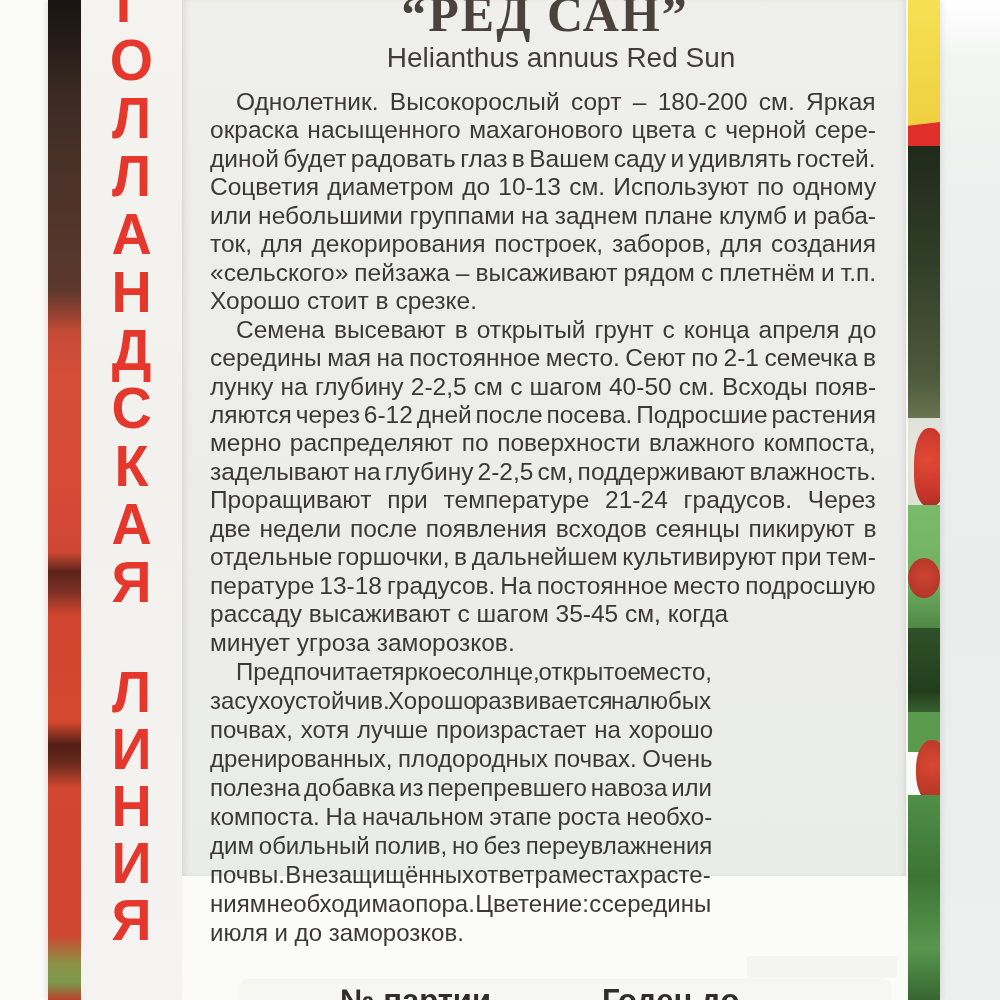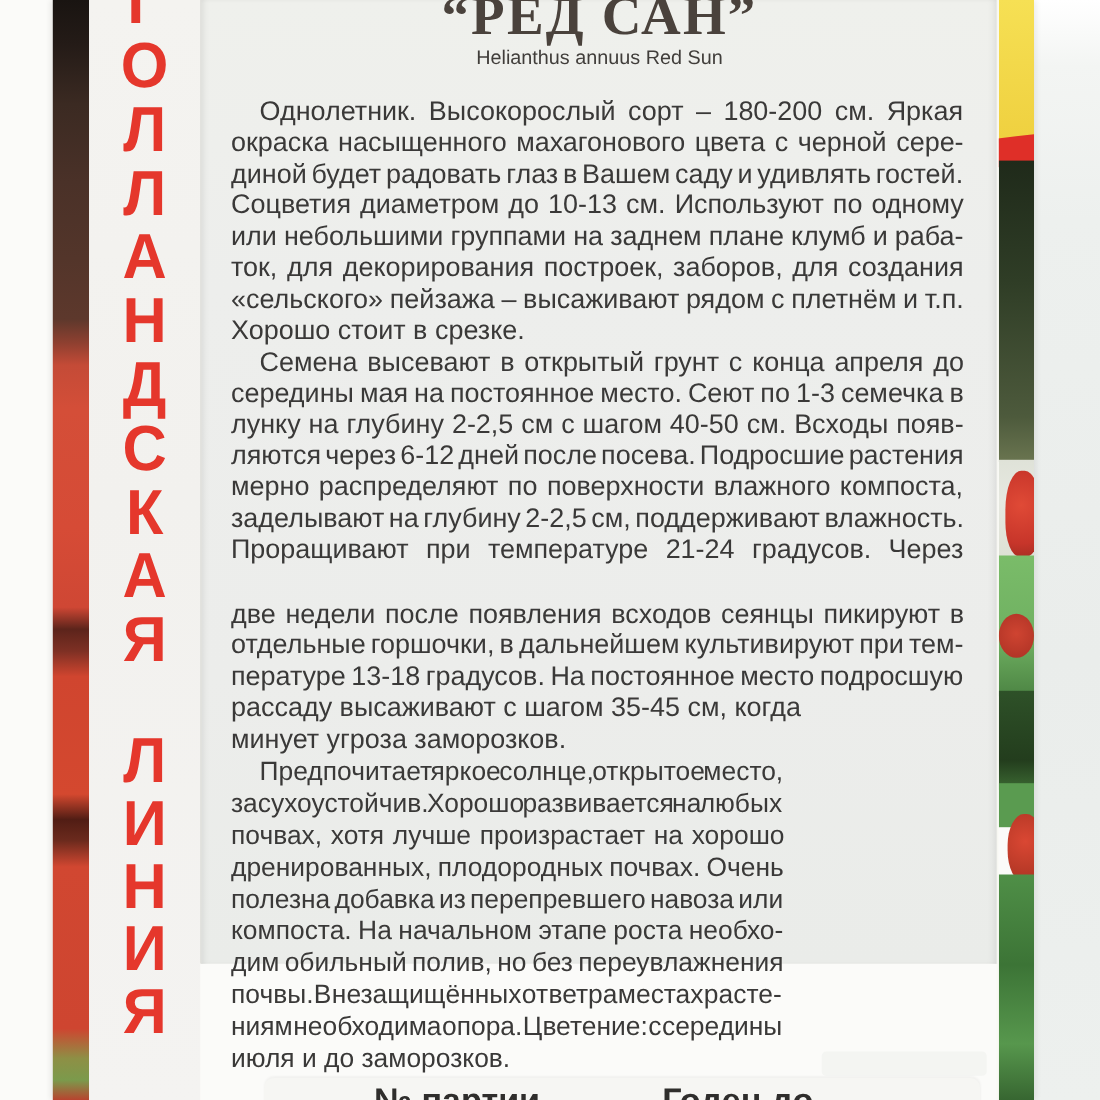--- a/index.html
+++ b/index.html
@@ -47,22 +47,22 @@
     background:linear-gradient(180deg,#eff0ec 0%,#edeeec 30%,#ecedeb 70%,#eaece9 100%);
     border-left:1px solid #ddddd8;
     box-shadow:inset 5px 0 7px -4px rgba(0,0,0,0.10), inset -6px 0 9px -5px rgba(0,0,0,0.13);
   }
   .title{
     position:absolute;top:-15px;left:0;width:100%;text-align:center;
     font-family:"Liberation Serif",serif;font-weight:bold;font-size:50px;
     letter-spacing:2px;color:#4a423c;white-space:nowrap;
   }
   .subtitle{
-    position:absolute;top:42px;left:0;width:100%;text-align:center;
-    font-size:18px;color:#403d3a;white-space:nowrap;
+    position:absolute;top:42px;left:16px;width:100%;text-align:center;
+    font-size:28px;color:#403d3a;white-space:nowrap;
   }
   .article{position:absolute;left:27px;top:88px;width:666px;color:#3a3938;}
   .para{width:666px;font-size:24.5px;line-height:28.45px;}
   .para.narrow{width:534px;font-size:24px;line-height:29px;}
   .line{white-space:nowrap;}
   .para .line:first-child{padding-left:26px;}
 
   
   .footer-box{
     position:absolute;left:57px;top:980px;width:651px;height:34px;
@@ -140,27 +140,27 @@
           <div class="line" style="word-spacing: 1.83333px;"><span>окраска насыщенного махагонового цвета с черной сере-</span></div>
           <div class="line" style="word-spacing: -2.44444px;"><span>диной будет радовать глаз в Вашем саду и удивлять гостей.</span></div>
           <div class="line" style="word-spacing: 1.42857px;"><span>Соцветия диаметром до 10-13 см. Используют по одному</span></div>
           <div class="line" style="word-spacing: -0.375px;"><span>или небольшими группами на заднем плане клумб и раба-</span></div>
           <div class="line" style="word-spacing: 2px;"><span>ток, для декорирования построек, заборов, для создания</span></div>
           <div class="line" style="word-spacing: -0.75px;"><span>«сельского» пейзажа – высаживают рядом с плетнём и т.п.</span></div>
           <div class="line flush"><span>Хорошо стоит в срезке.</span></div>
         </div>
         <div class="para">
           <div class="line" style="word-spacing: 2.125px;"><span>Семена высевают в открытый грунт с конца апреля до</span></div>
-          <div class="line" style="word-spacing: -1.33333px;"><span>середины мая на постоянное место. Сеют по 1-3 семечка в</span></div>
+          <div class="line" style="word-spacing: -1.33333px;"><span>середины мая на постоянное место. Сеют по 2-1 семечка в</span></div>
           <div class="line" style="word-spacing: 0.4px;"><span>лунку на глубину 2-2,5 см с шагом 40-50 см. Всходы появ-</span></div>
           <div class="line" style="word-spacing: -3px;"><span>ляются через 6-12 дней после посева. Подросшие растения</span></div>
           <div class="line" style="word-spacing: 1.8px;"><span>мерно распределяют по поверхности влажного компоста,</span></div>
           <div class="line" style="word-spacing: -2.66667px;"><span>заделывают на глубину 2-2,5 см, поддерживают влажность.</span></div>
           <div class="line" style="word-spacing: 9px;"><span>Проращивают при температуре 21-24 градусов. Через</span></div>
-          <div class="line" style="word-spacing: 2px; margin-top: 30px;"><span>две недели после появления всходов сеянцы пикируют в</span></div>
+          <div class="line" style="word-spacing: 2px;"><span>две недели после появления всходов сеянцы пикируют в</span></div>
           <div class="line" style="word-spacing: -2.16667px;"><span>отдельные горшочки, в дальнейшем культивируют при тем-</span></div>
           <div class="line" style="word-spacing: -1.83333px;"><span>пературе 13-18 градусов. На постоянное место подросшую</span></div>
           <div class="line flush"><span>рассаду высаживают с шагом 35-45 см, когда</span></div>
           <div class="line flush"><span>минует угроза заморозков.</span></div>
         </div>
         <div class="para narrow">
           <div class="line" style="word-spacing: -8px;"><span>Предпочитает яркое солнце, открытое место,</span></div>
           <div class="line" style="word-spacing: -8.25px;"><span>засухоустойчив. Хорошо развивается на любых</span></div>
           <div class="line" style="word-spacing: 1.2px;"><span>почвах, хотя лучше произрастает на хорошо</span></div>
           <div class="line" style="word-spacing: -1px;"><span>дренированных, плодородных почвах. Очень</span></div>

